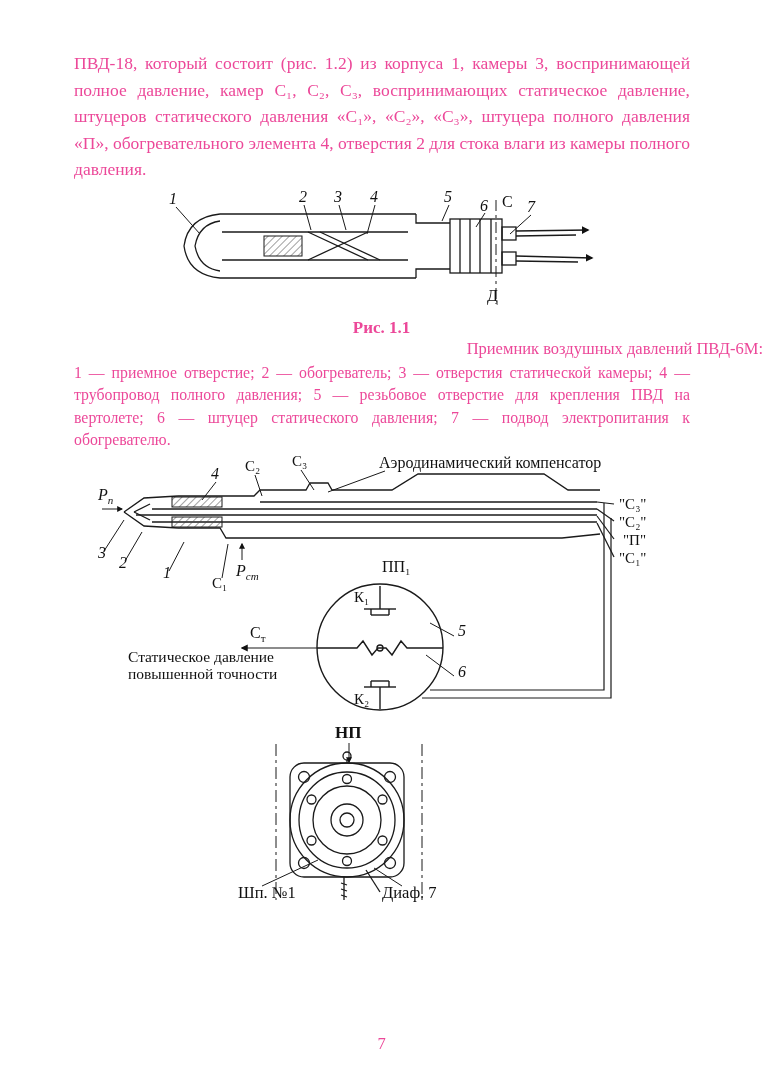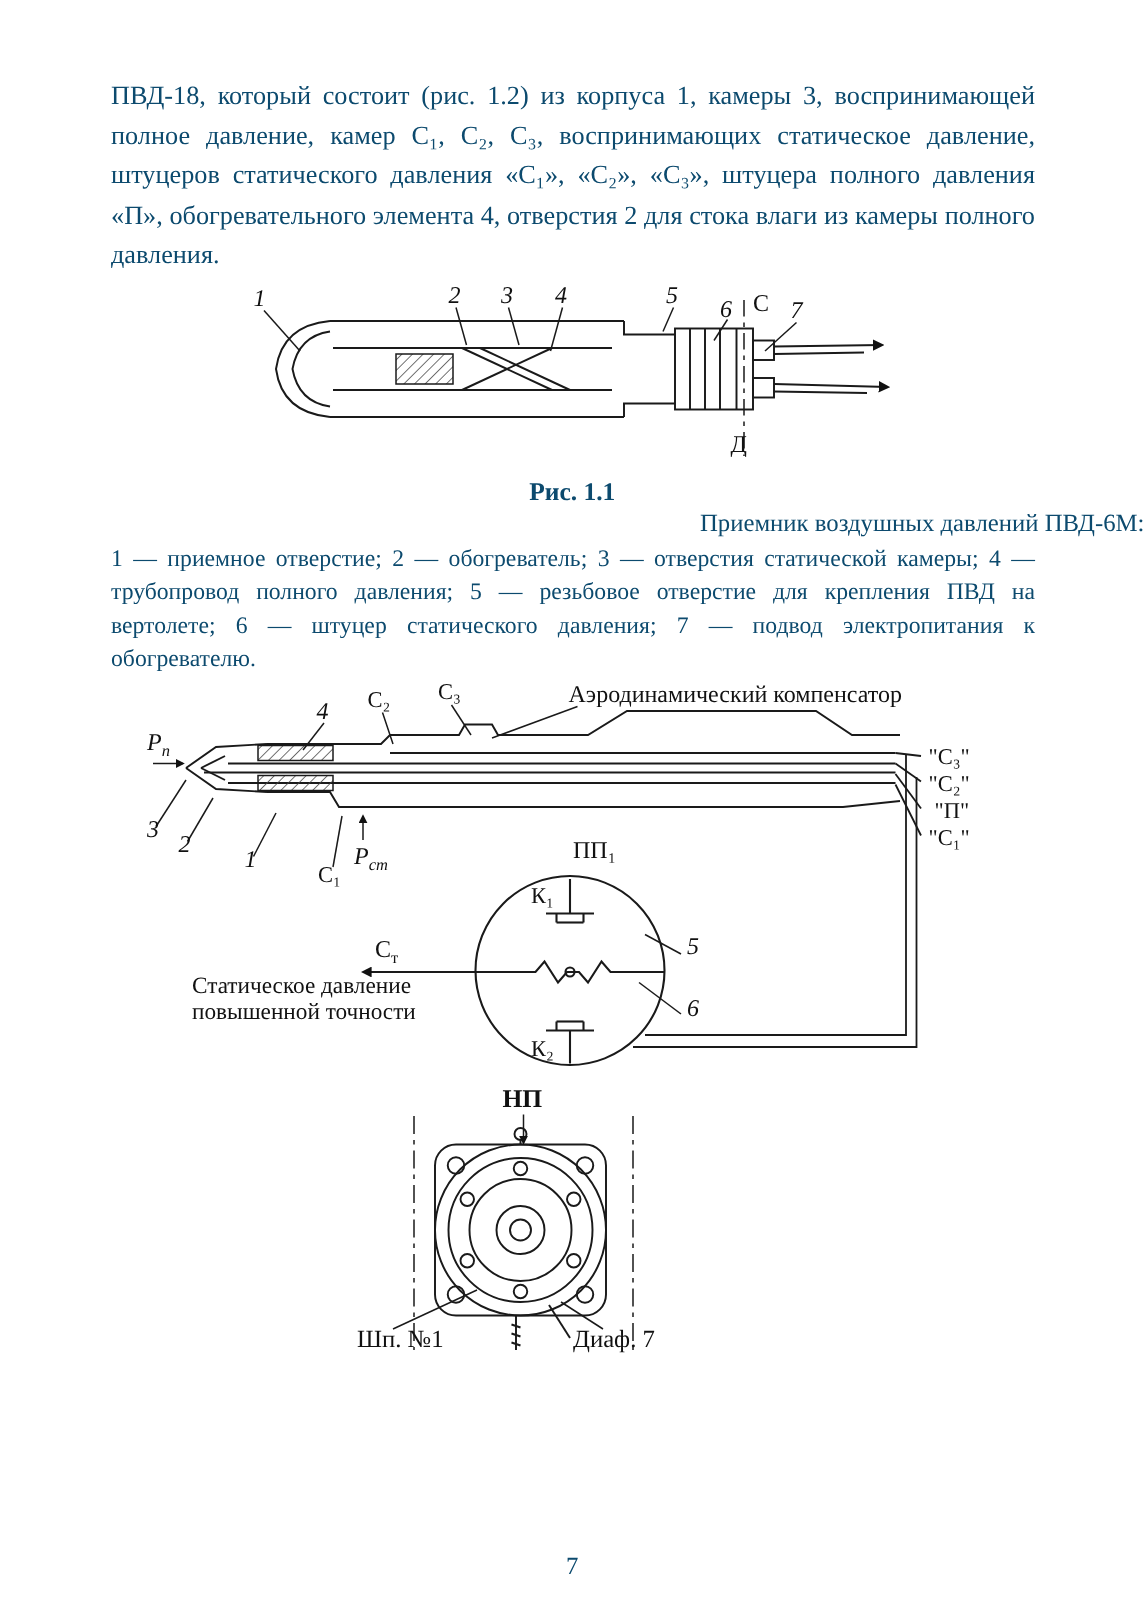--- a/index.html
+++ b/index.html
@@ -1,19 +1,19 @@
 <!DOCTYPE html>
 <html><head>
 <meta charset="utf-8">
 <style>
   * { margin:0; padding:0; box-sizing:border-box; }
   html,body { background:#ffffff; }
   .page {
     position:relative; width:763px; height:1079px; background:#ffffff;
-    font-family:"Liberation Serif","DejaVu Serif",serif; color:#0c4a6e;
+    font-family:"Liberation Serif","DejaVu Serif",serif; color:#ec4899;
     overflow:hidden; margin:0 auto;
   }
   .body-text {
     position:absolute; left:74px; width:616px;
     font-size:17.5px; line-height:26.5px; text-align:justify;
   }
   .para-intro { top:50px; }
   .para-outro { top:958px; text-indent:40px; }
   .legend {
     position:absolute; left:74px; top:362px; width:616px;

